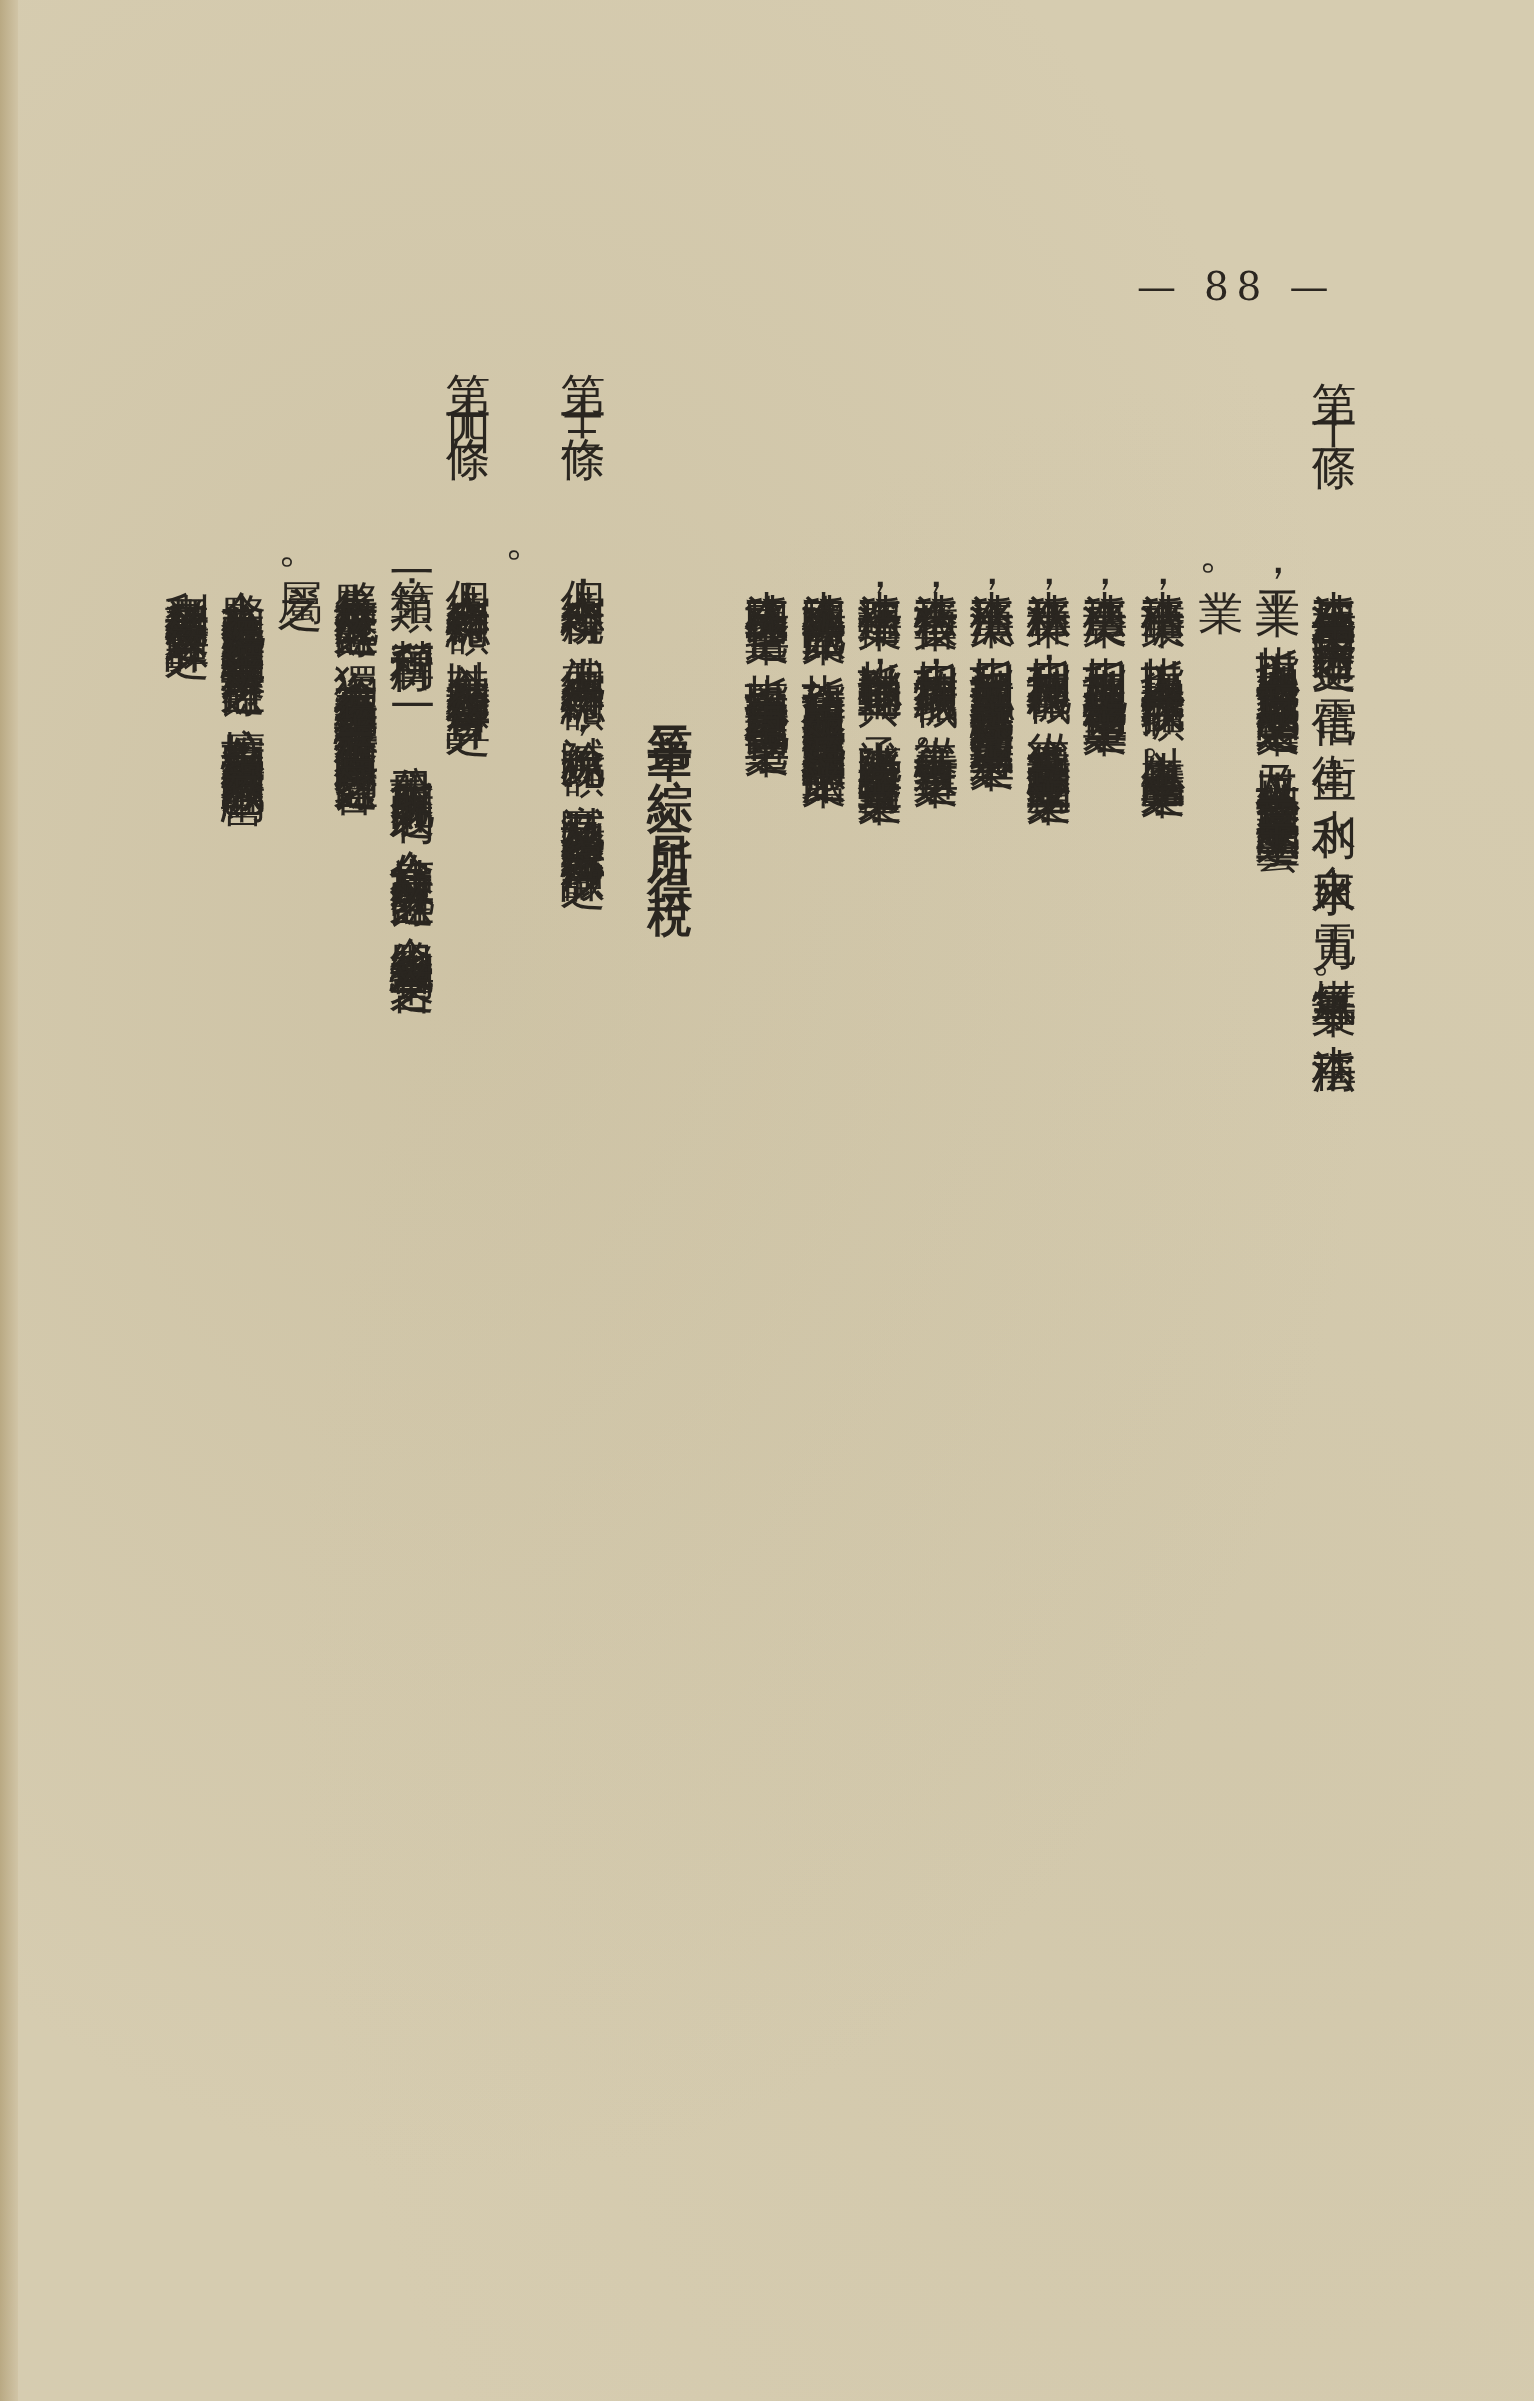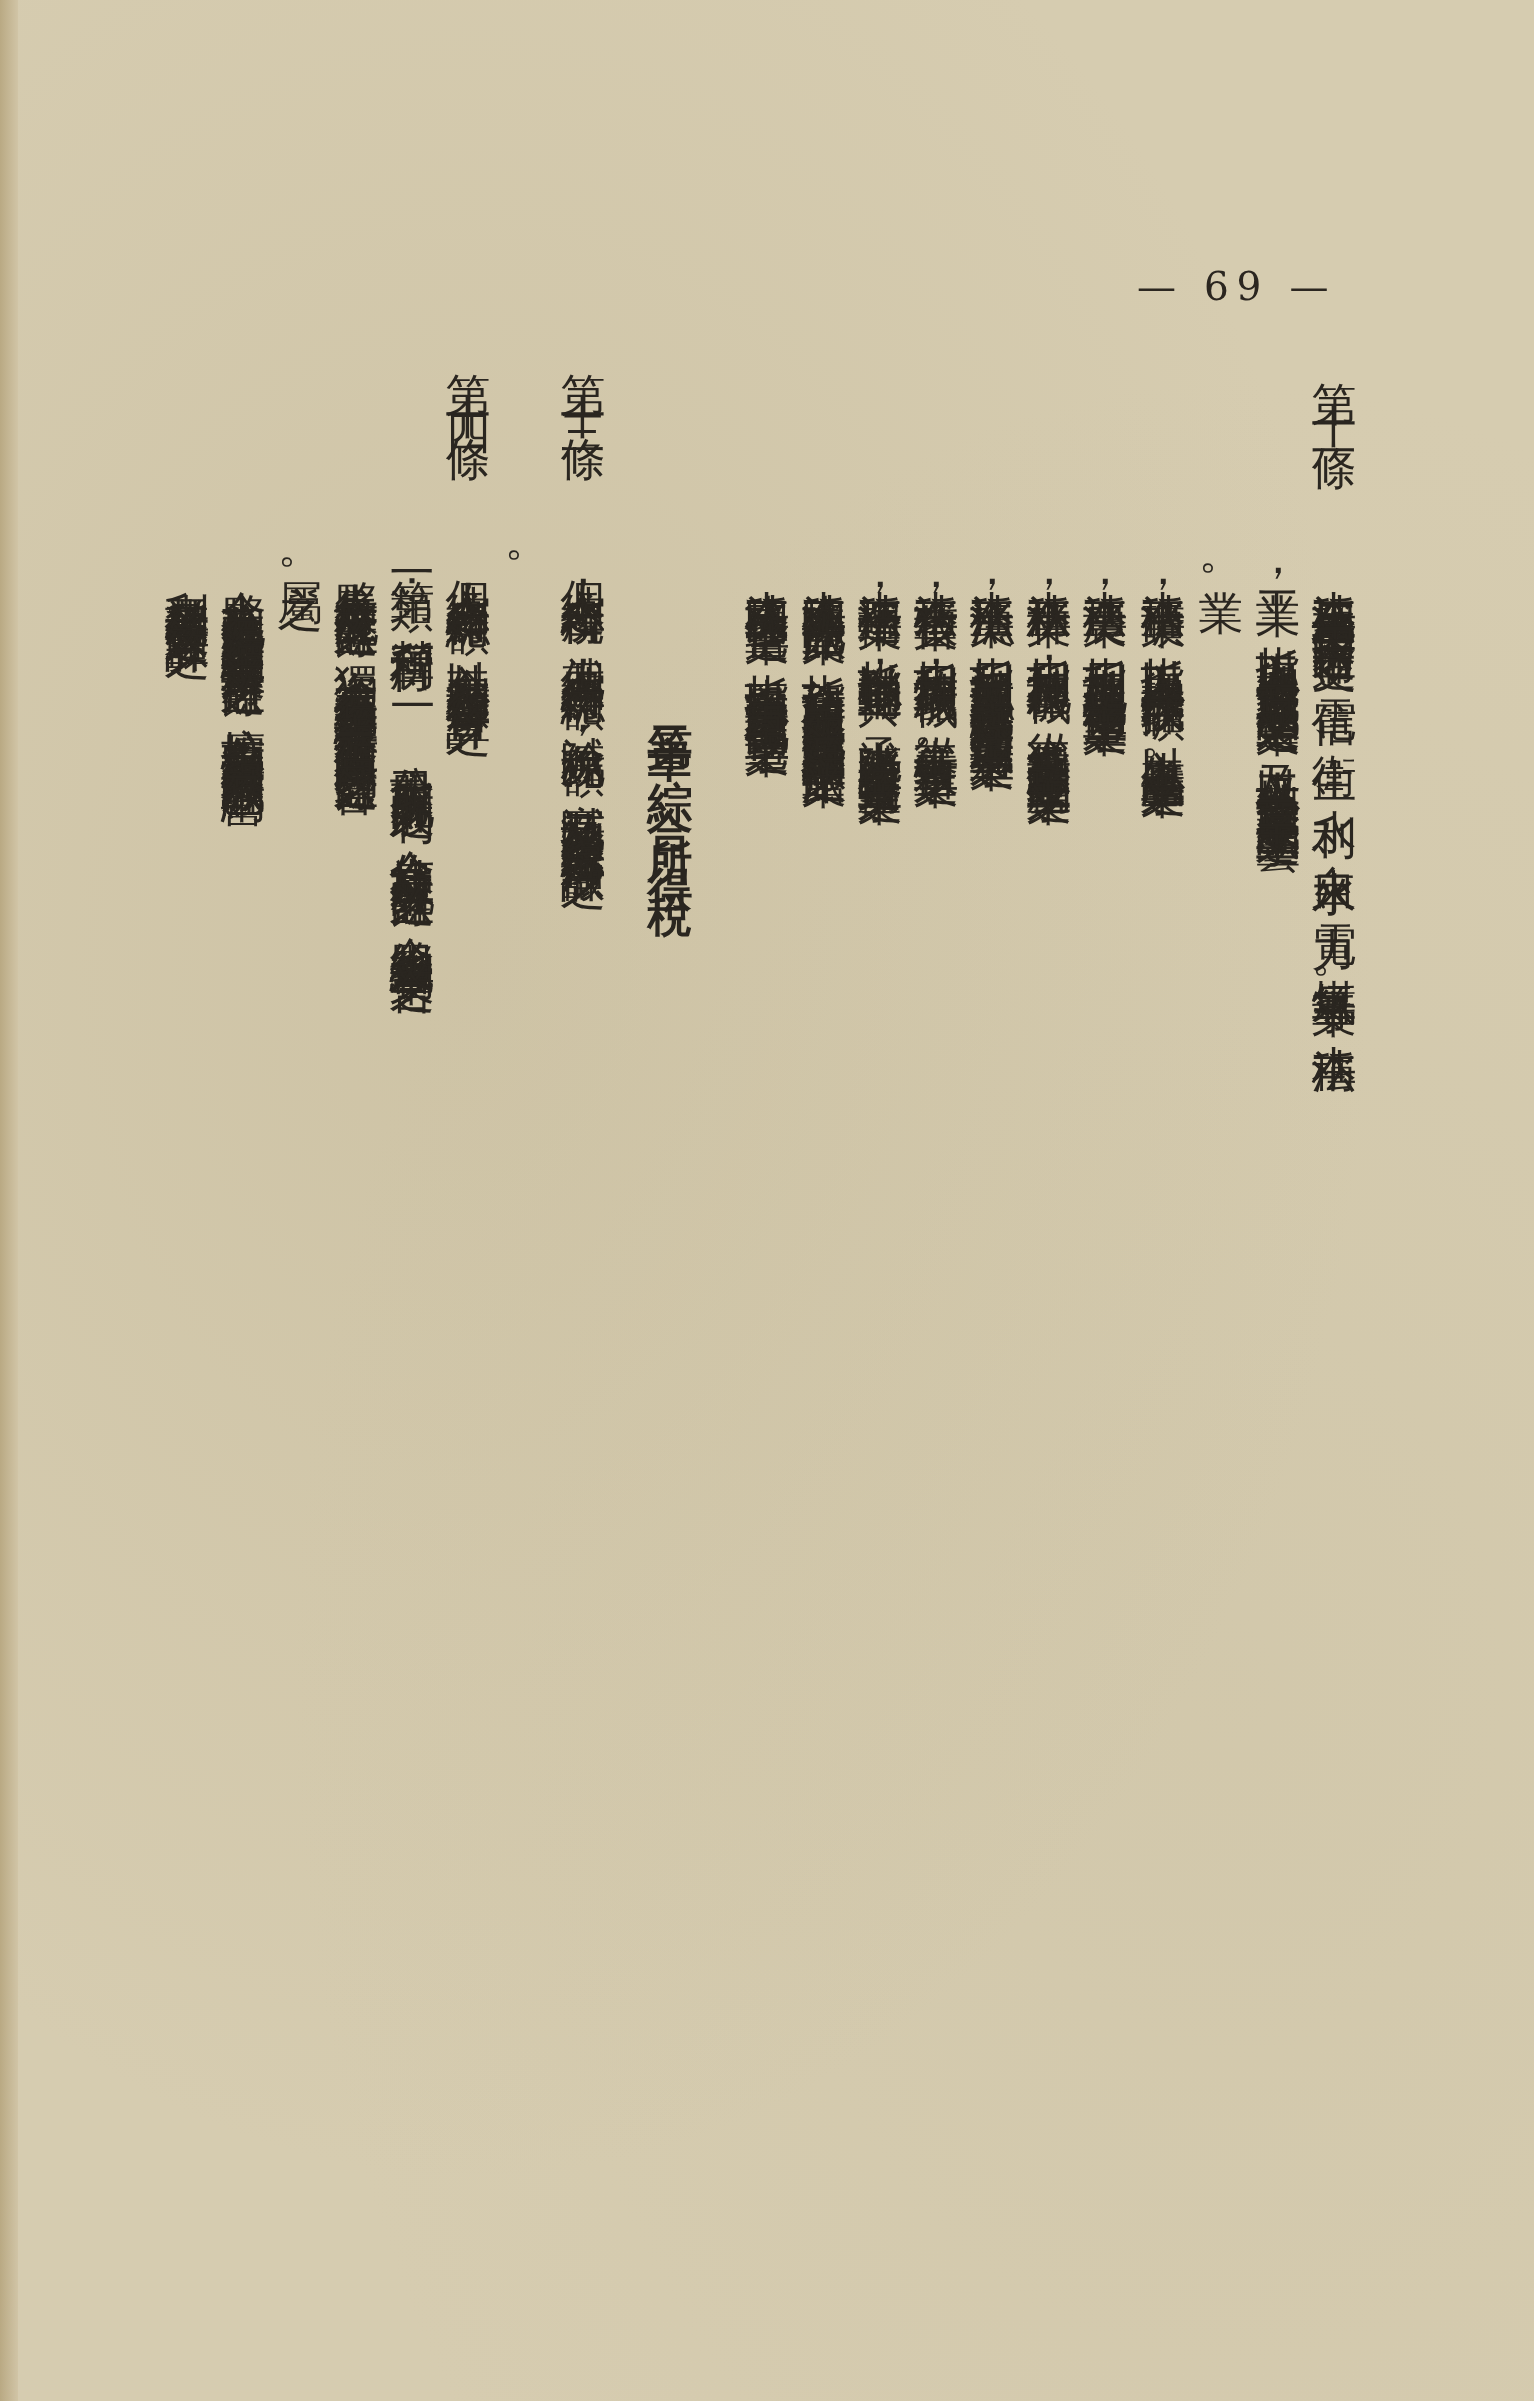--- a/index.html
+++ b/index.html
@@ -40,21 +40,21 @@
     .chapter { font-weight: bold; font-size: 45px; }
     .chapter .gap { display: inline-block; height: 43px; }
     .chapter span.spaced { letter-spacing: 29px; }
   </style>
 </head>
 <body>
 
 <div class="spine"></div>
 <div class="page"></div>
 
-<div class="page-number">— 69 —</div>
+<div class="page-number">— 88 —</div>
 
 <div class="col art-label" style="left:1312px; top:347px;">第十二條</div>
 <div class="col" style="left:1312px; top:555px;">本法稱公用事業指公衆需用之市區交通、電信、衛生、水利、自來水、電力、煤氣等事業。本法稱</div>
 <div class="col" style="left:1256px; top:555px;">工業，指以人工與機器製造或加工製成產品之製造業，及以人工技藝製造或加工製成產品之手工藝</div>
 <div class="col" style="left:1199px; top:555px;">業。</div>
 <div class="col" style="left:1141px; top:555px;">本法稱礦業，指以人工與機器探礦或採礦，以生產礦產品之事業。</div>
 <div class="col" style="left:1083px; top:555px;">本法稱農業，指利用土地及器械從事植物生產之事業。</div>
 <div class="col" style="left:1027px; top:555px;">本法稱林業，指利用林地及器械，從事造林採製森林主副產物之事業。</div>
 <div class="col" style="left:970px; top:555px;">本法稱漁業，指利用漁船或漁塭及器械從事水產動植物之採捕或養殖之事業。</div>
 <div class="col" style="left:914px; top:555px;">本法稱畜牧業，指利用牧場或器械，從事養殖畜牧之事業。</div>

